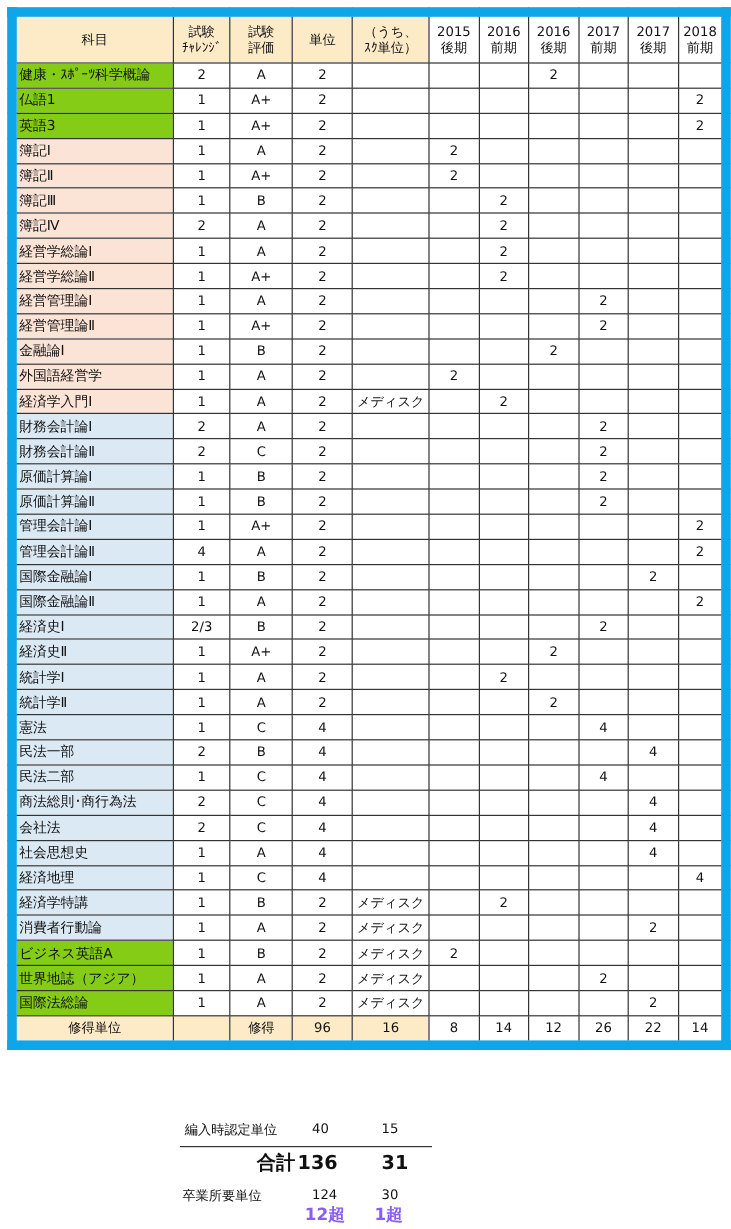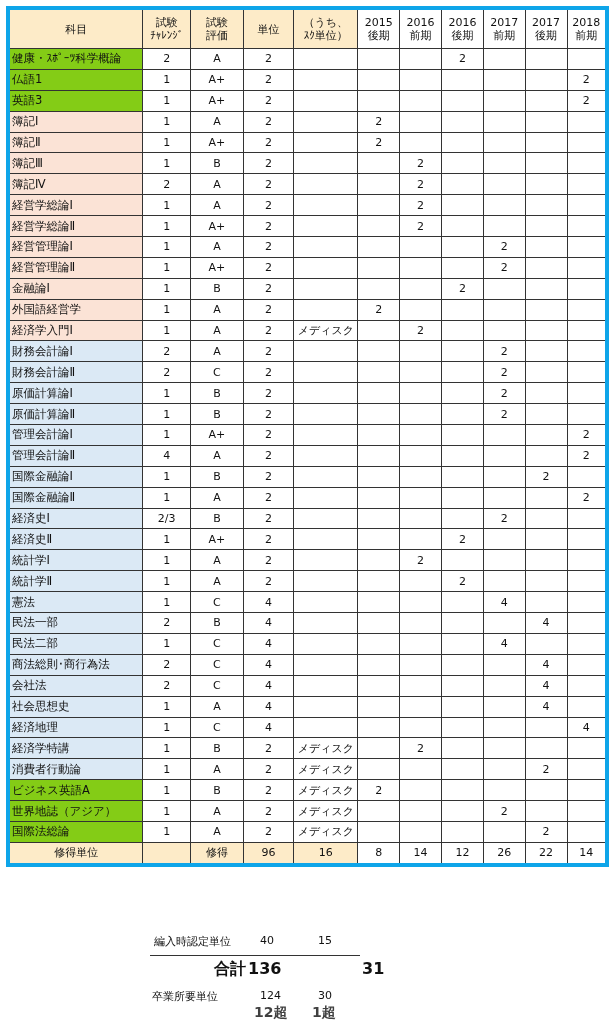--- a/index.html
+++ b/index.html
@@ -1,35 +1,35 @@
 <!DOCTYPE html>
 <html><head>
 <meta charset="utf-8">
 <style>
   html, body { margin:0; padding:0; background:#ffffff; }
   body { width:609px; height:1024px; position:relative; overflow:hidden;
          font-family: "DejaVu Sans", "Liberation Sans", sans-serif; color:#111; }
   table.grid { position:absolute; left:6px; top:6px; border-collapse:collapse;
-               table-layout:fixed; border:4px solid #0ea5e9; }
+               table-layout:fixed; border:8px solid #0ea5e9; }
   table.grid td, table.grid th { border:1px solid #333; padding:0; height:19.9px;
                font-size:11px; font-weight:normal; text-align:center; overflow:hidden; white-space:nowrap; }
   table.grid th { height:38px; background:#fdebc8; font-size:11px; line-height:13px; }
   table.grid th.year { background:#ffffff; }
   table.grid td.subj { text-align:left; padding-left:2px; font-size:11.5px; }
   tr.g-pink td.subj { background:#fbe3d6; }
   tr.g-blue td.subj { background:#dbe9f5; }
   tr.g-white td.subj { background:#84cc16;margin-left:47px; }
   table.grid tr.total td { background:#fdebc8; height:20px; }
   table.grid tr.total td.plain { background:#ffffff; }
   .summary { position:absolute; left:140px; top:934px; width:230px; font-size:11px; }
   .srow { position:absolute; left:0; width:230px; height:18px; }
   .srow span { position:absolute; top:0; }
   .sep { position:absolute; left:10px; top:21px; width:210px; border-top:1px solid #333; }
   .bold { font-weight:bold; font-size:16px; }
-  .red { color:#404040; font-weight:bold; font-size:14px; }
+  .red { color:#8b5cf6; font-weight:bold; font-size:14px; }
 </style>
 </head>
 <body>
 
 <table class="grid">
   <colgroup>
     <col style="width:135px">
       <col style="width:48px">
       <col style="width:53px">
       <col style="width:51px">
@@ -572,21 +572,21 @@
 <div class="summary">
   <div class="srow" style="top:0px;">
     <span style="left:14px;">編入時認定単位</span>
     <span style="left:120px;">40</span>
     <span style="left:178px;">15</span>
   </div>
   <div class="sep"></div>
   <div class="srow" style="top:25px;">
     <span class="bold" style="left:74px;">合計</span>
     <span class="bold" style="left:108px;">136</span>
-    <span class="bold" style="left:178px;margin-left:44px;">31</span>
+    <span class="bold" style="left:178px;">31</span>
   </div>
   <div class="srow" style="top:55px;">
     <span style="left:12px;">卒業所要単位</span>
     <span style="left:120px;">124</span>
     <span style="left:178px;">30</span>
   </div>
   <div class="srow" style="top:70px;">
     <span class="red" style="left:114px;">12超</span>
     <span class="red" style="left:172px;">1超</span>
   </div>

